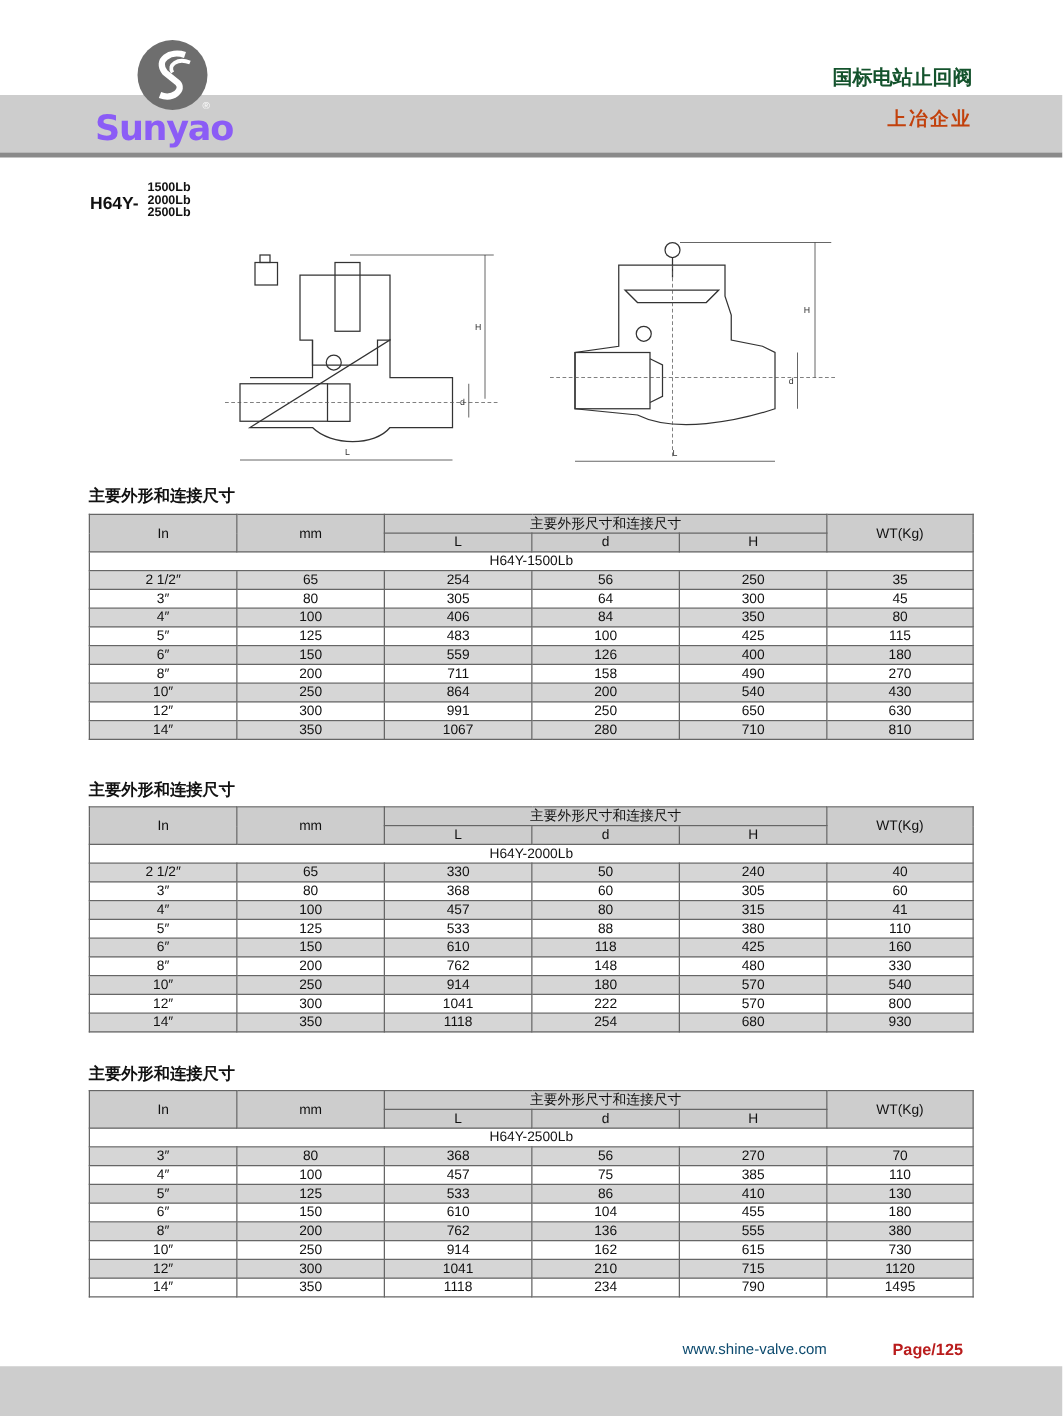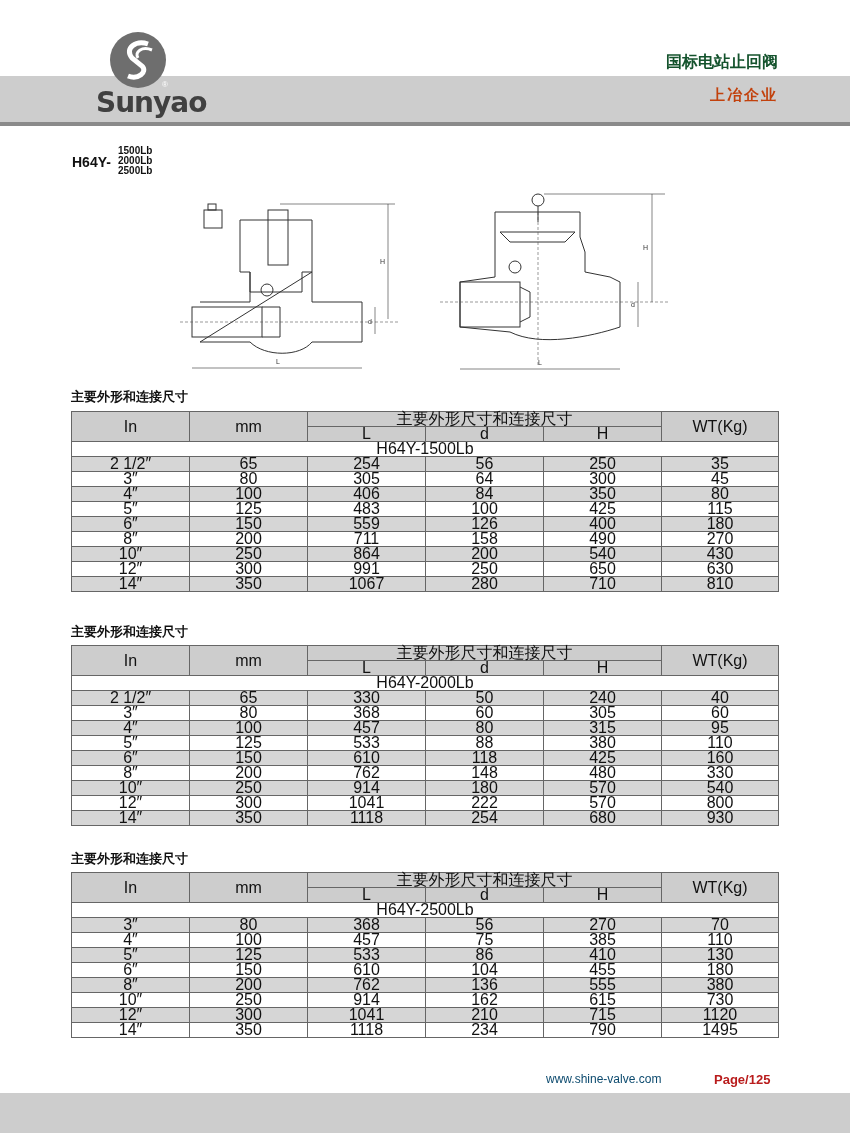--- a/index.html
+++ b/index.html
@@ -1,31 +1,31 @@
 <!DOCTYPE html>
 <html><head>
 <meta charset="utf-8">
 <style>
   html, body { margin:0; padding:0; }
   body { width:850px; height:1133px; position:relative; background:#fff; overflow:hidden;
          font-family:"Liberation Sans", "DejaVu Sans", sans-serif; color:#111; }
   .band { position:absolute; left:0; top:76px; width:850px; height:46px; background:#cdcdcd; }
   .band-line { position:absolute; left:0; top:122px; width:850px; height:4px; background:#8a8a8a; }
   .logo { position:absolute; left:108px; top:30px; width:60px; height:60px; }
-  .brand { position:absolute; left:96px; top:86px; font-size:28px; font-weight:bold; color:#404040;
+  .brand { position:absolute; left:76px; top:86px; font-size:28px; font-weight:bold; color:#8b5cf6;
            letter-spacing:-1px; font-family:"DejaVu Sans", sans-serif; }
   .reg { position:absolute; left:162px; top:80px; font-size:8px; color:#fff; }
   .title-cn { position:absolute; right:72px; top:52px; font-size:16px; font-weight:bold; color:#14532d; }
   .company-cn { position:absolute; right:72px; top:86px; font-size:15px; font-weight:bold; color:#c2410c; letter-spacing:2px; }
   .model { position:absolute; left:72px; top:146px; font-weight:bold; font-size:14px; }
   .model .prefix { position:absolute; left:0; top:8px; }
   .model .grades { position:absolute; left:46px; top:0; font-size:10px; line-height:10px; }
   .drawing { position:absolute; }
   .section-title { position:absolute; left:71px; font-size:13px; font-weight:bold;text-align:right; }
-  table.spec { position:absolute; left:71px; width:707px; border-collapse:collapse; font-size:16px; table-layout:fixed; }
+  table.spec { position:absolute; left:71px; width:707px; border-collapse:collapse; font-size:11px; table-layout:fixed; }
   table.spec td { border:1px solid #666; text-align:center; padding:0; height:14px; line-height:14px; }
   table.spec tr.hdr td { background:#cdcdcd; }
   table.spec tr.grey td { background:#d6d6d6; }
   table.spec tr.white td { background:#fff; }
   .footer-url { position:absolute; left:546px; top:1072px; font-size:12px; color:#0c4a6e; }
   .footer-page { position:absolute; left:714px; top:1072px; font-size:13px; font-weight:bold; color:#b91c1c; }
   .footer-band { position:absolute; left:0; top:1093px; width:850px; height:40px; background:#cdcdcd; }
 </style>
 </head>
 <body>
@@ -247,21 +247,21 @@
         <td>60</td>
         <td>305</td>
         <td>60</td>
       </tr>
       <tr class="grey">
         <td>4″</td>
         <td>100</td>
         <td>457</td>
         <td>80</td>
         <td>315</td>
-        <td>95</td>
+        <td>41</td>
       </tr>
       <tr class="white">
         <td>5″</td>
         <td>125</td>
         <td>533</td>
         <td>88</td>
         <td>380</td>
         <td>110</td>
       </tr>
       <tr class="grey">

